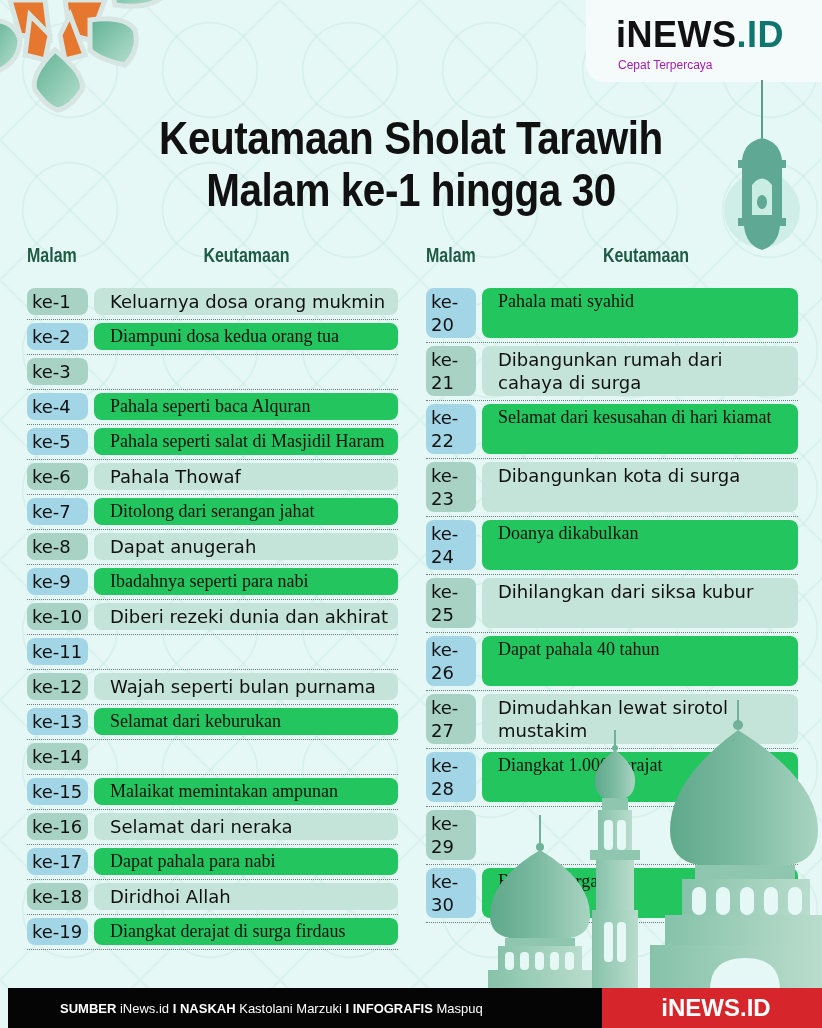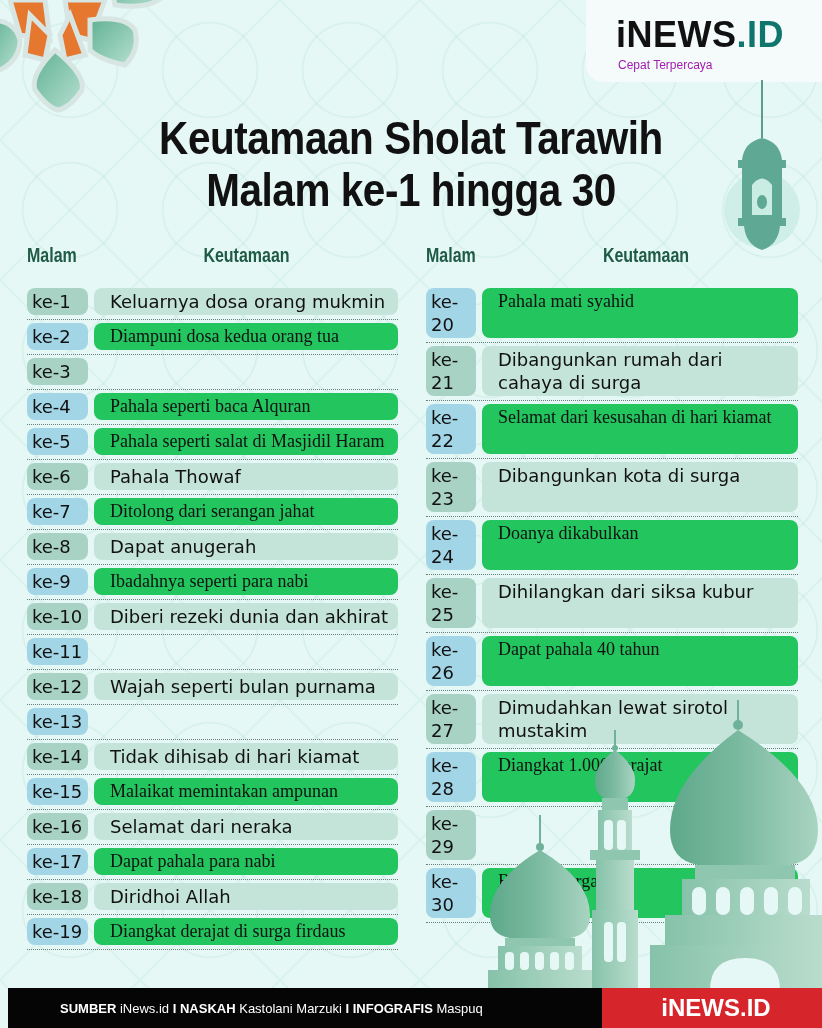--- a/index.html
+++ b/index.html
@@ -172,24 +172,24 @@
     </div>
   <div class="row b">
       <div class="num">ke-11</div>
     </div>
   <div class="row g">
       <div class="num">ke-12</div>
       <div class="desc">Wajah seperti bulan purnama</div>
     </div>
   <div class="row b">
       <div class="num">ke-13</div>
+      <div class="desc">Selamat dari keburukan</div>
     </div>
   <div class="row g">
       <div class="num">ke-14</div>
-      <div class="desc">Tidak dihisab di hari kiamat</div>
     </div>
   <div class="row b">
       <div class="num">ke-15</div>
       <div class="desc">Malaikat memintakan ampunan</div>
     </div>
   <div class="row g">
       <div class="num">ke-16</div>
       <div class="desc">Selamat dari neraka</div>
     </div>
   <div class="row b">

